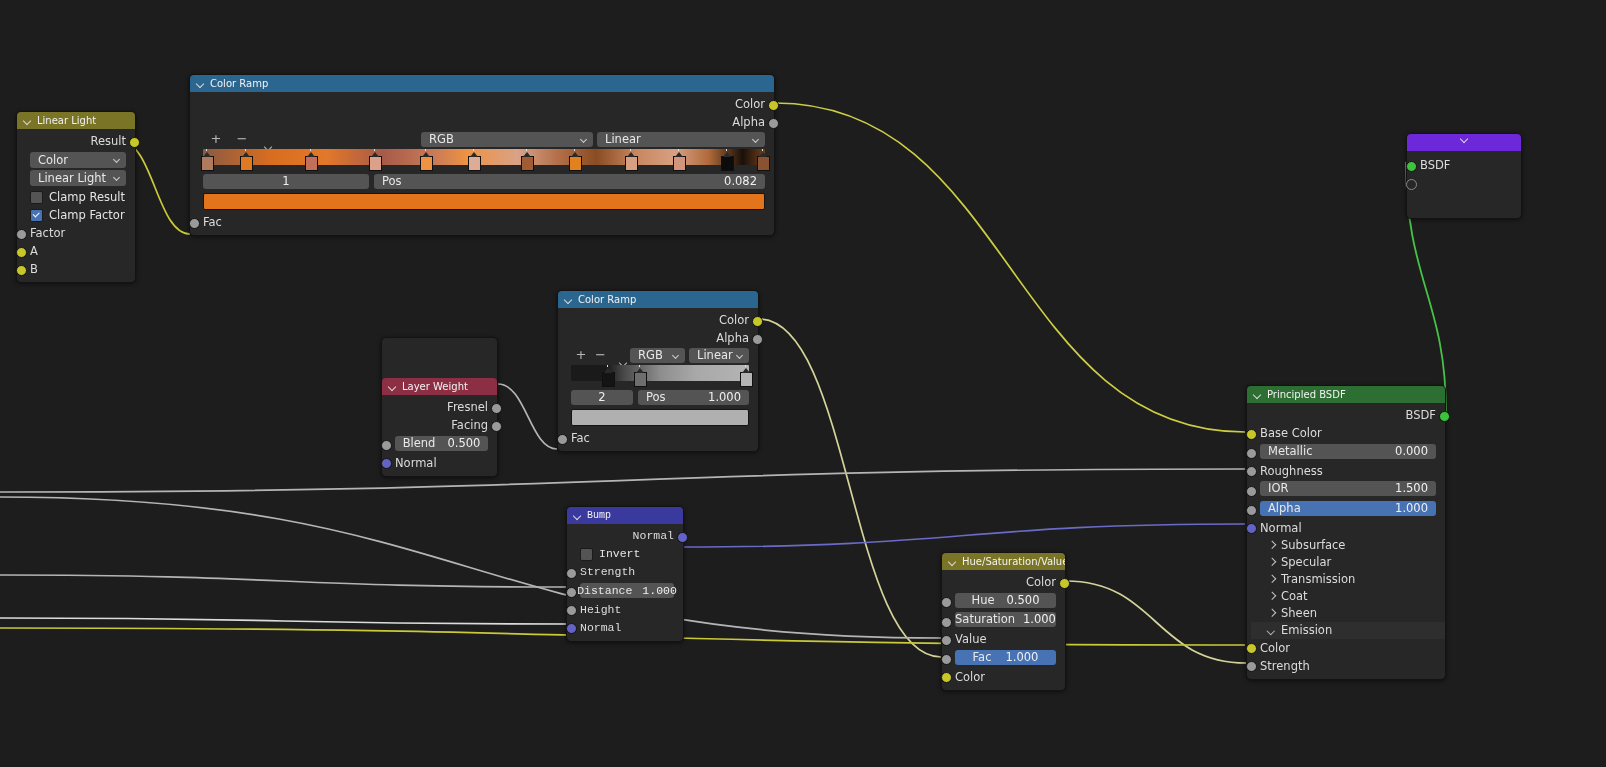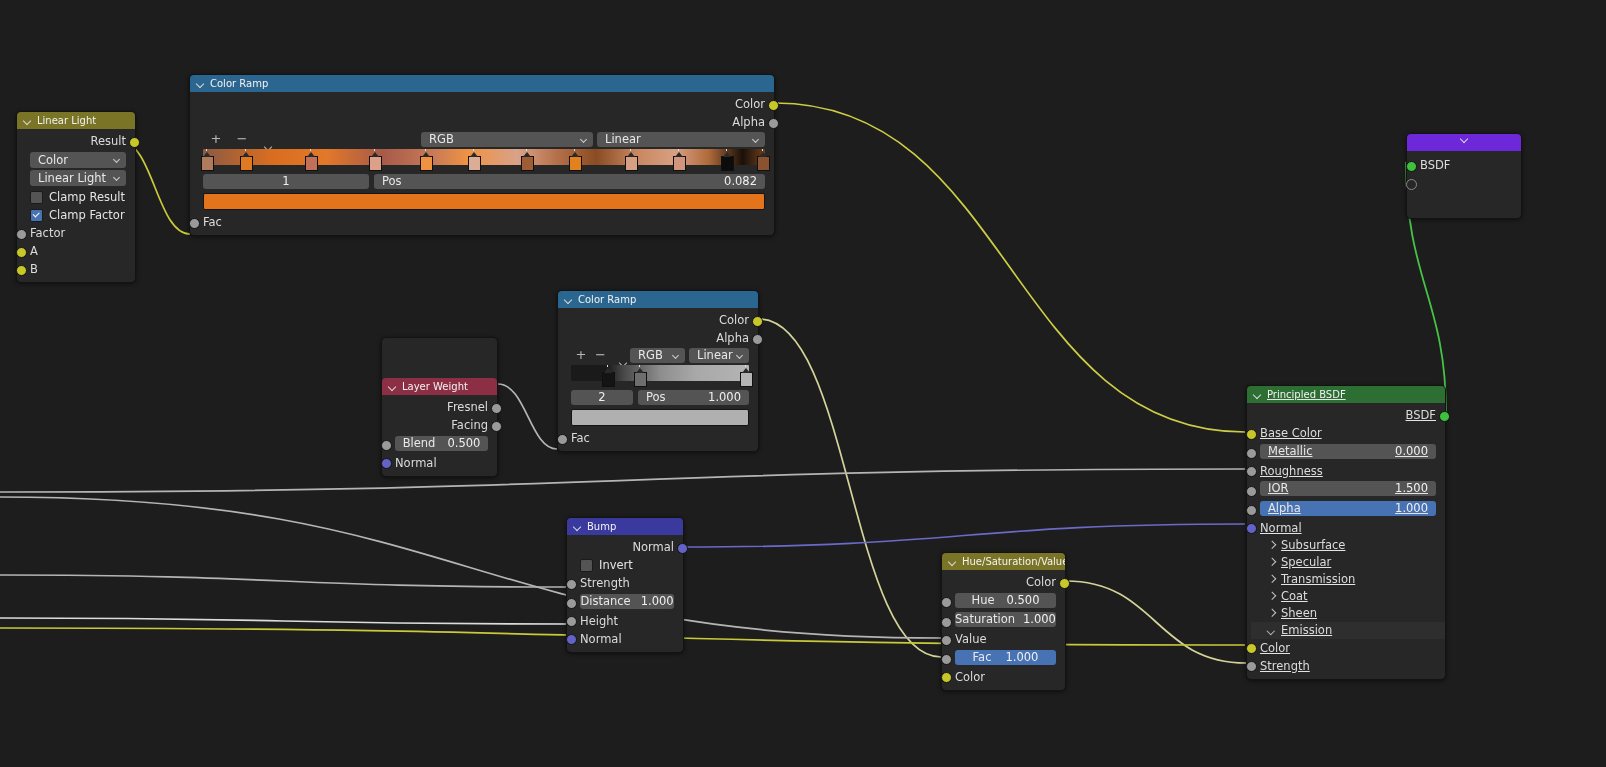--- a/index.html
+++ b/index.html
@@ -361,21 +361,21 @@
 
       <div class="ramp-swatch" id="swatch2" style="background: rgb(176, 176, 176);"></div>
 
       <div class="row" style="margin-top:3px;">
         <span class="sock left s-grey"></span>
         <span class="lbl">Fac</span>
       </div>
     </div>
   </div>
 
-  <div class="node" style="left:566px;top:517px;width:118px;">
+  <div class="node" style="left:566px;top:506px;width:118px;font-family:Liberation Mono, monospace;">
     <div class="node-header h-indigo">
       <span class="hdr-chev"></span>
       <span>Bump</span>
     </div>
     <div class="node-body">
       <div class="row out">
         <span class="lbl">Normal</span>
         <span class="sock right s-blue"></span>
       </div>
       <div class="cbrow">
@@ -439,21 +439,21 @@
           <span class="v">1.000</span>
         </span>
       </div>
       <div class="row">
         <span class="sock left s-yellow"></span>
         <span class="lbl">Color</span>
       </div>
     </div>
   </div>
 
-  <div class="node" style="left:1246px;top:385px;width:200px;text-decoration:underline;">
+  <div class="node" style="left:1246px;top:385px;width:200px;">
     <div class="node-header h-green">
       <span class="hdr-chev"></span>
       <span>Principled BSDF</span>
     </div>
     <div class="node-body">
       <div class="row out">
         <span class="lbl">BSDF</span>
         <span class="sock right s-green"></span>
       </div>
       <div class="row">

